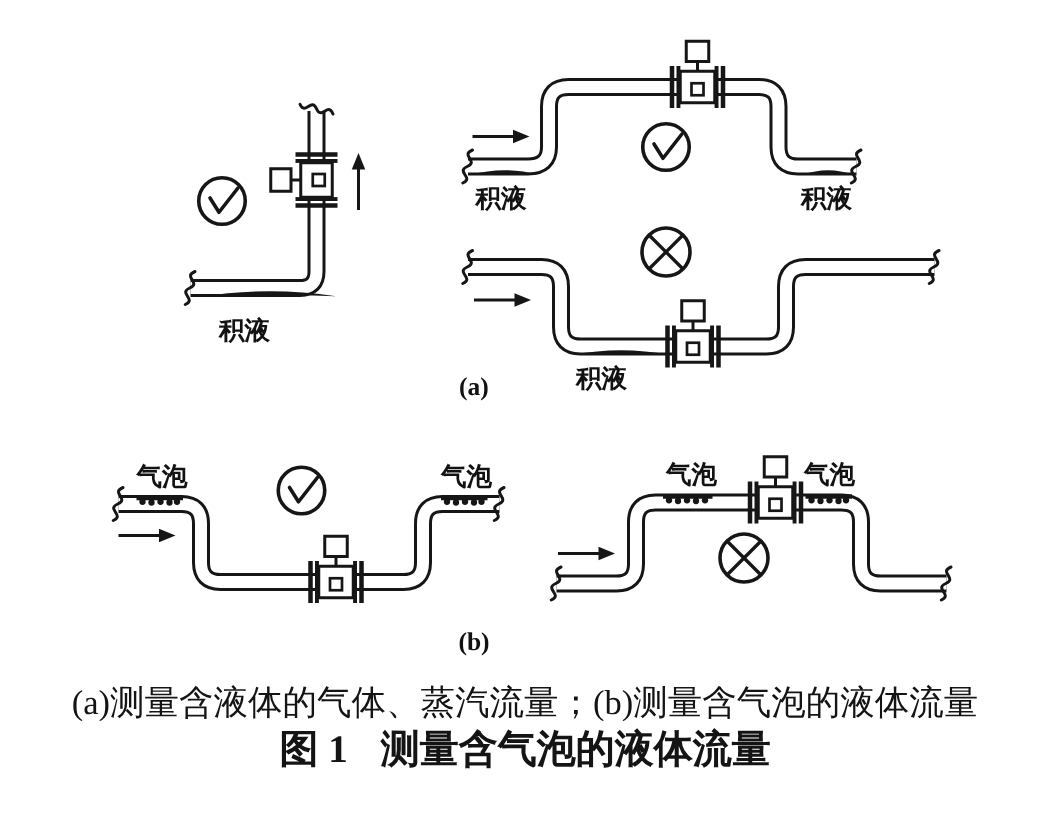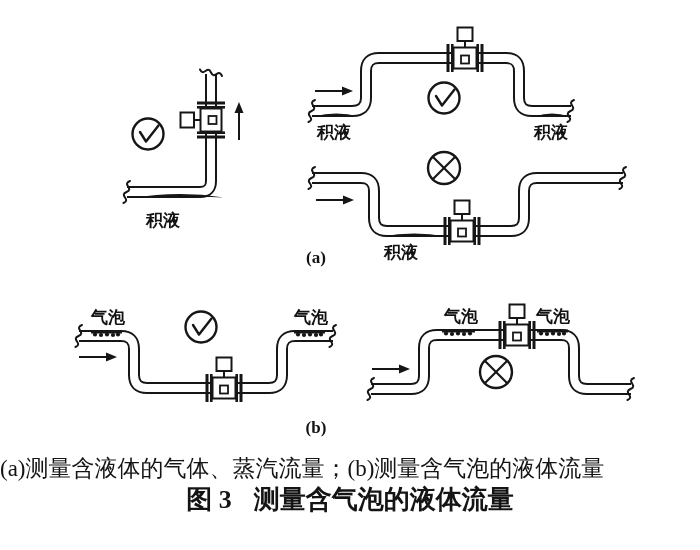--- a/index.html
+++ b/index.html
@@ -18,21 +18,21 @@
     fill:#121212;
   }
   svg text.zh{font-size:17px;}
   svg text.tag{font-size:17px;}
   .pipe-outer{fill:none;stroke:#161616;stroke-width:12;}
   .pipe-inner{fill:none;stroke:#ffffff;stroke-width:8;}
   .ink{stroke:#161616;fill:none;}
   .inkfill{fill:#161616;stroke:none;}
   .whitebox{fill:#ffffff;stroke:#161616;}
   .caption-line{
-    position:absolute;top:454px;left:0;width:572px;
+    position:absolute;top:454px;left:0;width:700px;
     text-align:center;font-size:23px;line-height:30px;
     white-space:nowrap;
   }
   .fig-caption{
     position:absolute;top:483px;left:0;width:700px;
     text-align:center;font-size:26px;line-height:34px;
     font-weight:bold;white-space:nowrap;
   }
   .fig-caption .num{margin-right:22px;}
 </style>
@@ -178,16 +178,16 @@
         <text class="zh" x="553" y="322" text-anchor="middle">气泡</text>
       </g>
 
       <text class="tag" x="316" y="433" text-anchor="middle">(b)</text>
     </g>
   </svg>
 
   <div class="caption-line">(a)测量含液体的气体、蒸汽流量；(b)测量含气泡的液体流量</div>
 
   <div class="fig-caption">
-    <span class="num">图 3</span><span>测量含气泡的液体流量</span>
+    <span class="num">图 1</span><span>测量含气泡的液体流量</span>
   </div>
 
 </div>
 
 </body></html>

